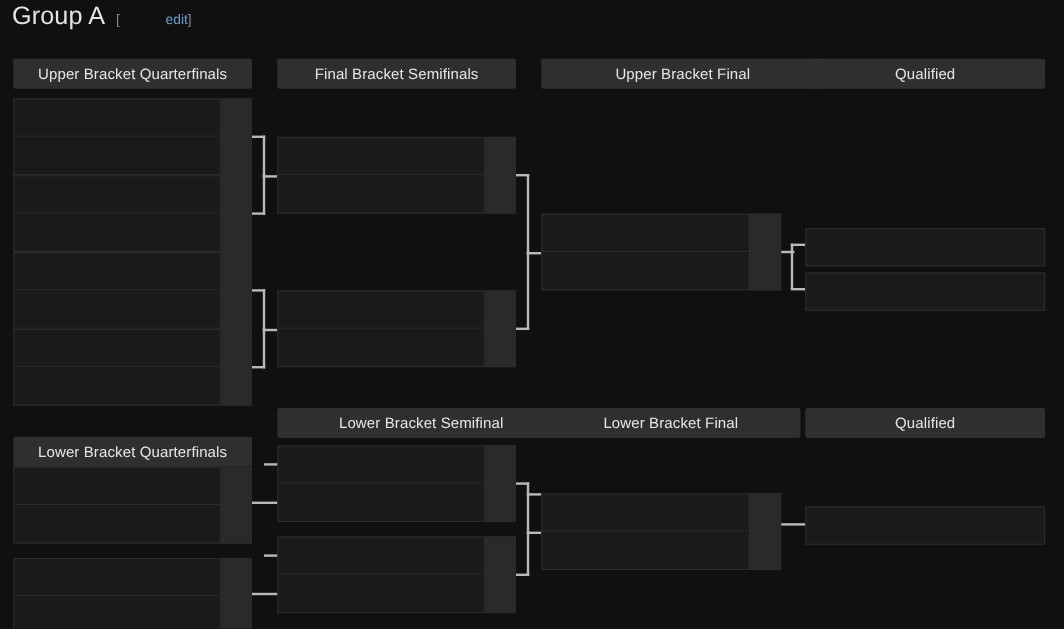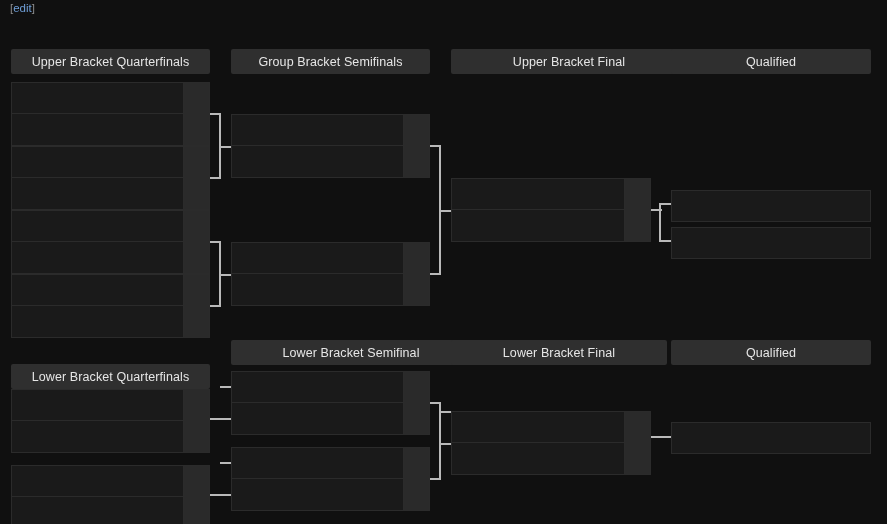--- a/index.html
+++ b/index.html
@@ -32,20 +32,21 @@
     color: #e4e4e4;
     letter-spacing: 0.1px;
   }
   #edit-link {
     font-size: 11.5px;
     color: #8a8a8a;
     white-space: nowrap;
   }
   #edit-link .lk {
     color: #6f9ed6;
+    padding-left: 38px;
   }
 
   
   .stage-header {
     position: absolute;
     height: 25px;
     background: #2f2f2f;
     border-radius: 2px;
     display: flex;
     align-items: center;
@@ -117,28 +118,29 @@
     position: absolute;
     background: #b9b9b9;
   }
   .ln.h { height: 2px; }
   .ln.v { width: 2px; }
 </style>
 </head>
 <body>
 
 <div id="title-bar">
+  <span id="group-title">Group A</span>
   <span id="edit-link"><span>[</span><span class="lk">edit</span><span>]</span></span>
 </div>
 
 <div class="stage-header" style="left:11px;top:49px;width:199px;">
   <span>Upper Bracket Quarterfinals</span>
 </div>
 <div class="stage-header" style="left:231px;top:49px;width:199px;">
-  <span>Group Bracket Semifinals</span>
+  <span>Final Bracket Semifinals</span>
 </div>
 <div class="stage-header" style="left:451px;top:49px;width:236px;">
   <span>Upper Bracket Final</span>
 </div>
 <div class="stage-header" style="left:671px;top:49px;width:200px;">
   <span>Qualified</span>
 </div>
 
 <div class="match" style="left:11px;top:82px;width:199px;">
   <div class="rows">

